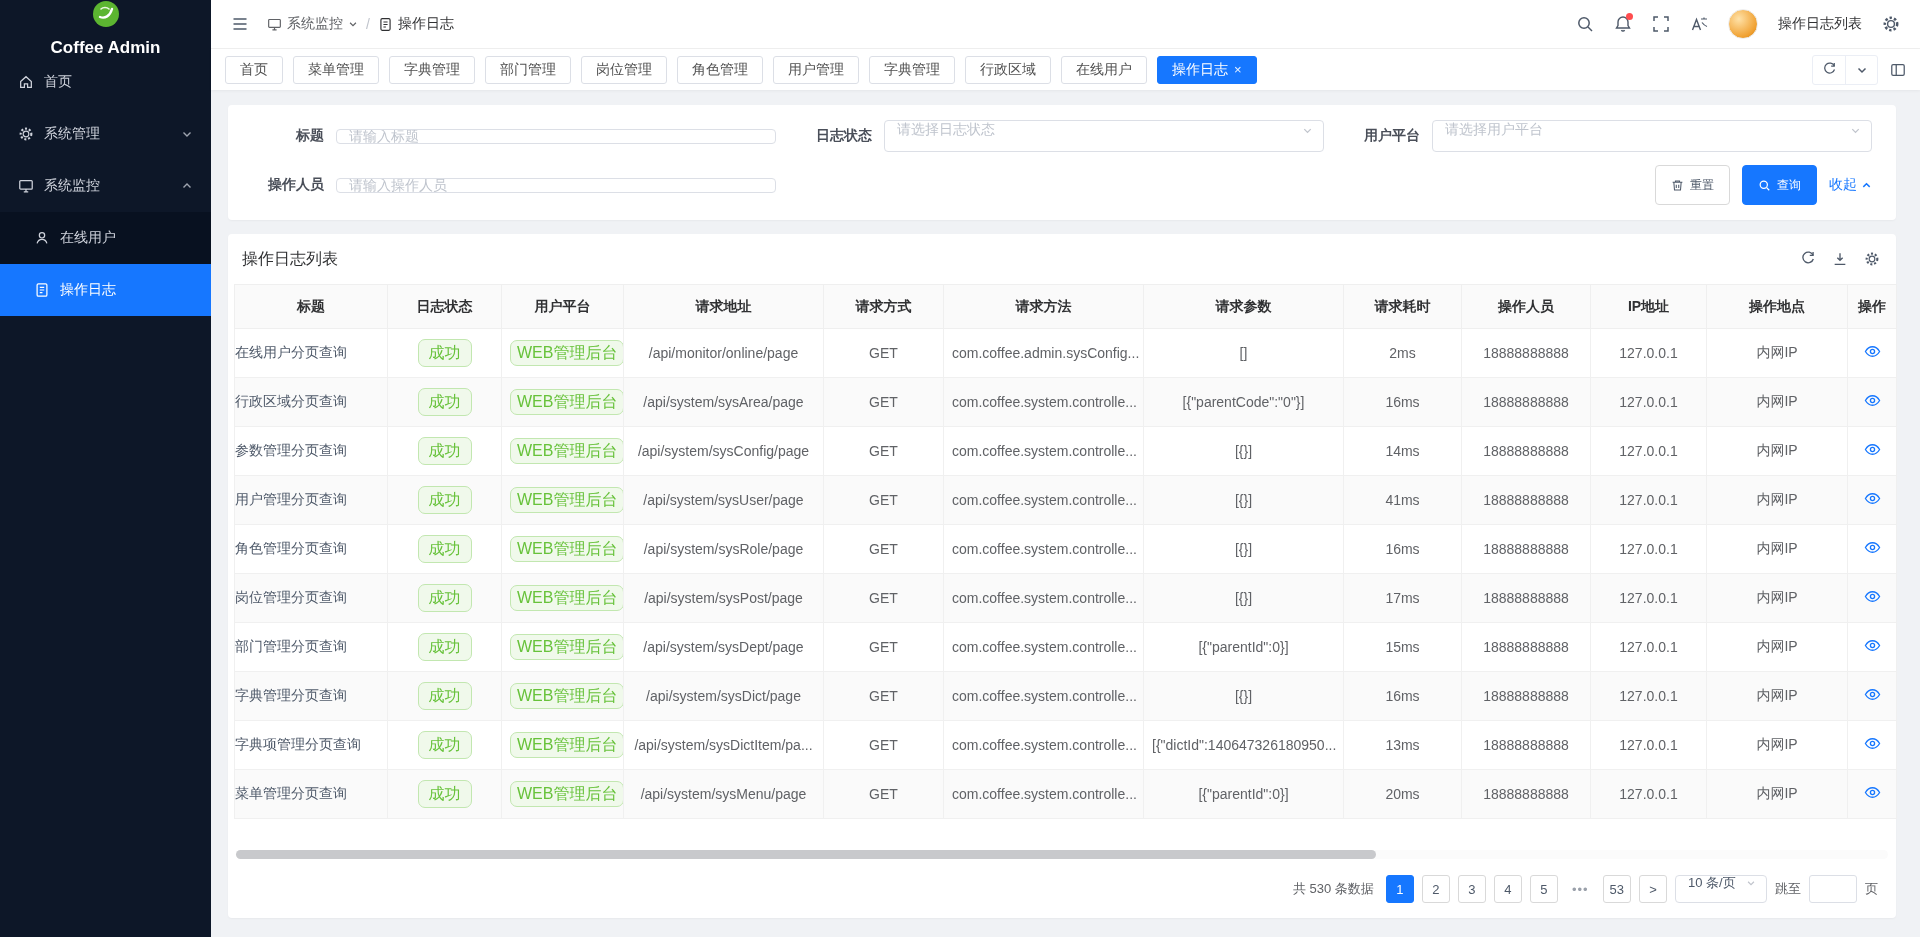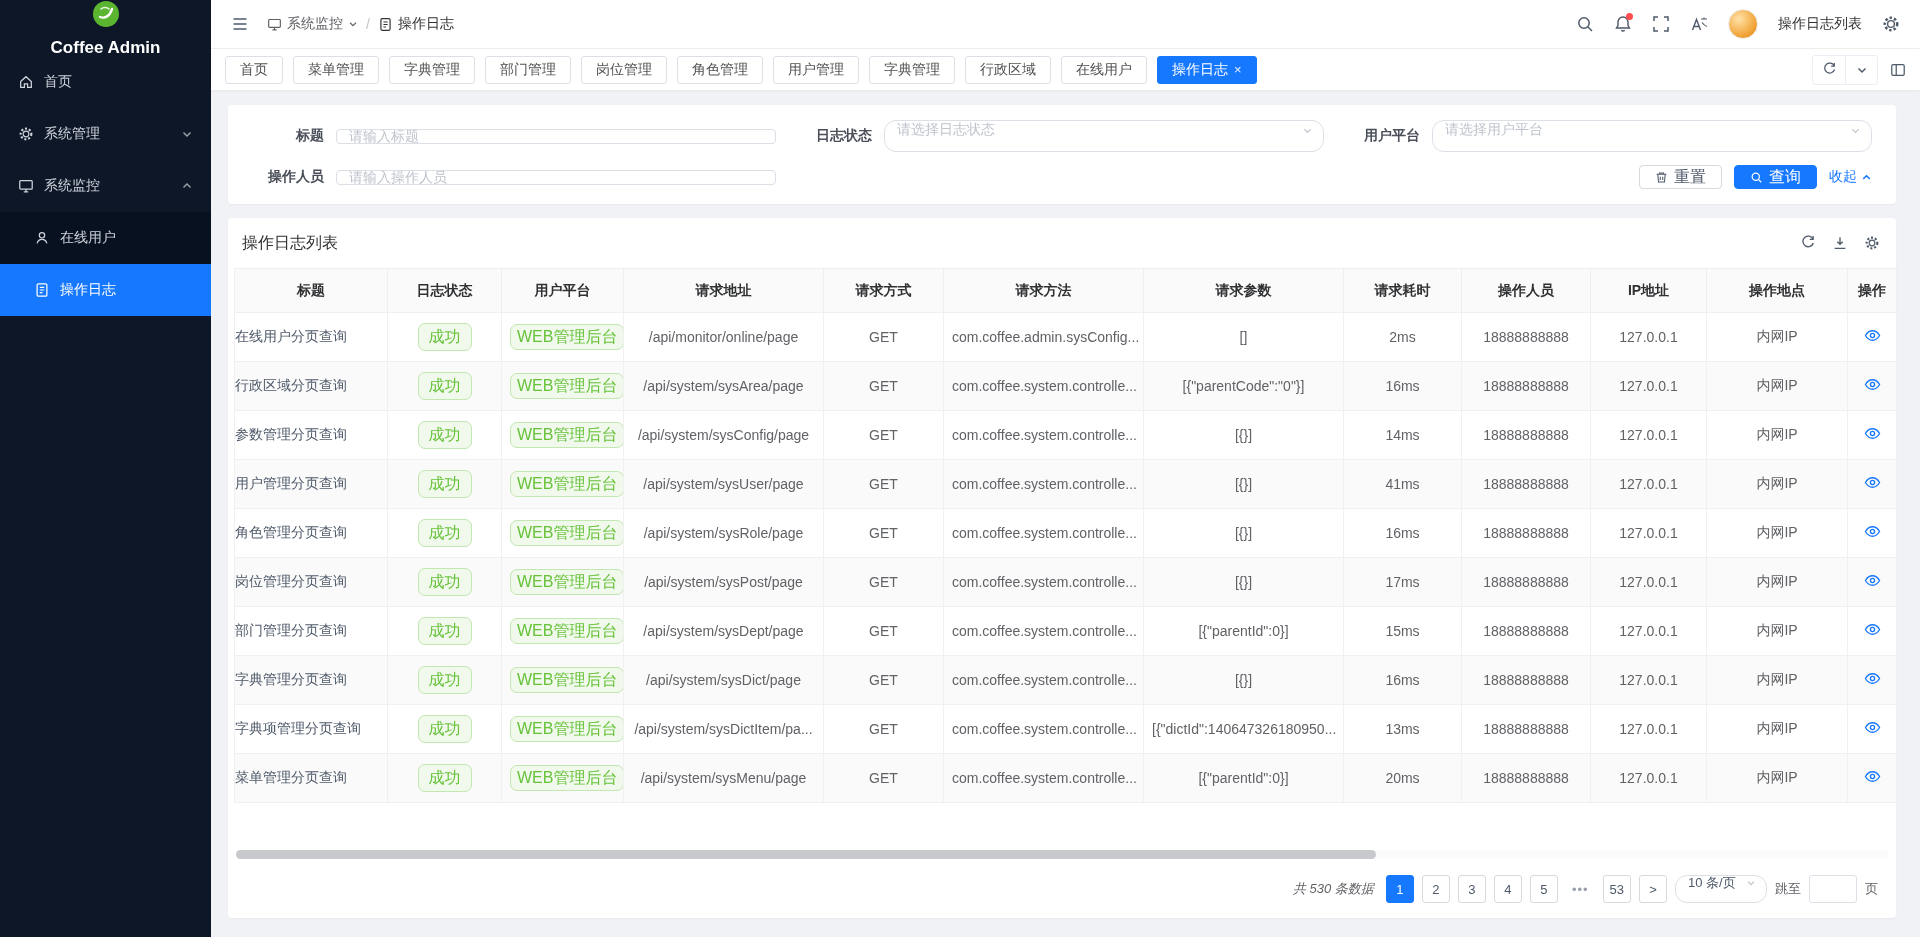--- a/index.html
+++ b/index.html
@@ -49,23 +49,23 @@
   .content { flex:1; min-height:0; display:flex; flex-direction:column; gap:14px; padding:15px 24px 19px 17px; }
   .card { background:#fff; border-radius:4px; box-shadow:0 1px 2px rgba(0,0,0,.04); }
 
   
   .filter-card { padding:15px 24px; }
   .filter-grid { display:grid; grid-template-columns:1fr 1fr 1fr; column-gap:24px; row-gap:13px; }
   .filter-item { display:flex; align-items:center; }
   .filter-label { width:72px; min-width:72px; text-align:right; margin-right:12px; color:#4a4f59; font-weight:bold; font-size:14px; }
   .text-input { flex:1; height:15px; border:1px solid #dcdfe6; border-radius:4px; padding:0 12px; font-size:14px; color:#303133; outline:none; font-family:inherit; }
   .text-input::placeholder { color:#bfc4cd; }
-  .select { flex:1; height:32px; border:1px solid #dcdfe6; border-radius:12px; padding:0 10px 12px 12px; display:flex; align-items:center; justify-content:space-between; color:#bfc4cd; cursor:pointer; background:#fff; }
+  .select { flex:1; height:32px; border:1px solid #dcdfe6; border-radius:4px; padding:0 10px 12px 12px; display:flex; align-items:center; justify-content:space-between; color:#bfc4cd; cursor:pointer; background:#fff; }
   .filter-actions { grid-column:2 / span 2; display:flex; align-items:center; justify-content:flex-end; gap:12px; }
-  .btn { height:24px; display:inline-flex; align-items:center; gap:6px; padding:0 15px; border-radius:4px; border:1px solid #d9d9d9; background:#fff; color:#4e5969; font-size:16px; cursor:pointer; font-family:inherit; }
+  .btn { height:40px; display:inline-flex; align-items:center; gap:6px; padding:0 15px; border-radius:4px; border:1px solid #d9d9d9; background:#fff; color:#4e5969; font-size:12px; cursor:pointer; font-family:inherit; }
   .btn.primary { background:var(--primary,#1677ff); border-color:var(--primary,#1677ff); color:#fff; }
   .collapse-link { display:inline-flex; align-items:center; gap:4px; color:var(--primary,#1677ff); font-size:14px; cursor:pointer; text-decoration:none; }
 
   
   .table-card { flex:1; min-height:0; display:flex; flex-direction:column; }
   .card-header { height:50px; display:flex; align-items:center; padding:0 16px 0 14px; }
   .card-title { font-size:16px; color:#303133; }
   .card-tools { margin-left:auto; display:flex; align-items:center; gap:16px; color:#4e5969; }
 
   .table-wrap { padding:0 6px; }
@@ -78,21 +78,21 @@
   .badge { display:inline-block; font-size:16px; line-height:1; border-radius:7px; }
   .badge-status { color:var(--success,#67c23a); background:var(--success-bg,#f0f9eb); border:1px solid var(--success-border,#c2e7b0); padding:5px 10px; }
   .badge-platform { color:var(--success,#67c23a); background:var(--success-bg,#f0f9eb); border:1px solid var(--success-border,#c2e7b0); padding:4px 6px; }
   .eye { color:var(--primary,#1677ff); display:inline-flex; cursor:pointer; }
 
   .table-spacer { flex:1; }
   .hscroll { height:9px; margin:0 8px 8px; background:#fbfbfb; border-radius:5px; position:relative; }
   .hscroll-thumb { position:absolute; left:0; top:0; height:9px; width:69%; background:#c8c9cc; border-radius:5px; cursor:grab; }
 
   .pagination { display:flex; align-items:center; justify-content:flex-end; gap:8px; padding:8px 18px 15px; color:#606266; font-size:13px; }
-  .pg-total { margin-right:4px;font-style:italic; }
+  .pg-total { margin-right:4px; }
   .pages { display:flex; align-items:center; gap:8px; }
   .page-btn { min-width:28px; height:28px; padding:0 6px; border:1px solid #d9d9d9; border-radius:3px; background:#fff; color:#4e5969; font-size:13px; display:inline-flex; align-items:center; justify-content:center; cursor:pointer; font-family:inherit; }
   .page-btn.active { background:var(--primary,#1677ff); border-color:var(--primary,#1677ff); color:#fff; }
   .page-btn.ellipsis { border:none; background:transparent; letter-spacing:1px; color:#9aa0aa; }
   .pagesize { height:28px; min-width:92px; flex:none; color:#4e5969; font-size:13px; }
   .jump-input { width:48px; height:28px; border:1px solid #dcdfe6; border-radius:3px; outline:none; text-align:center; font-family:inherit; }
 
   svg { display:block; }
 </style>
 </head>

